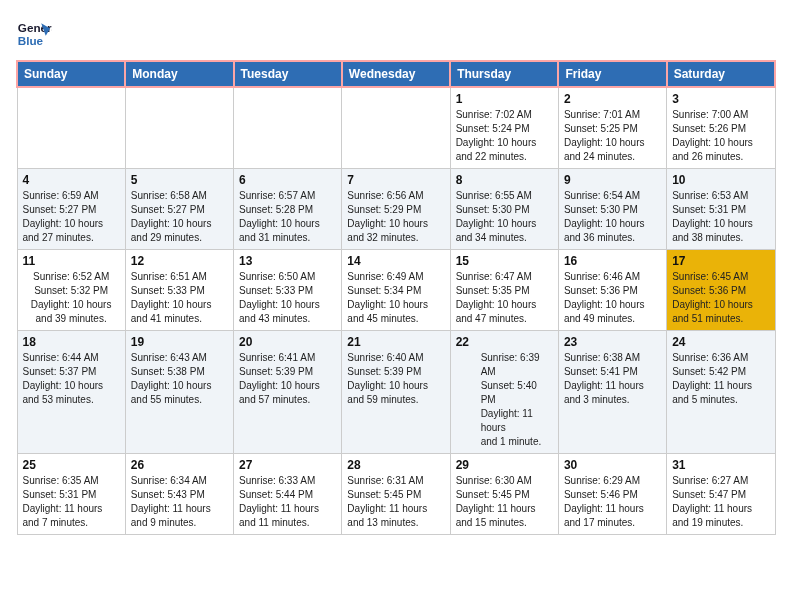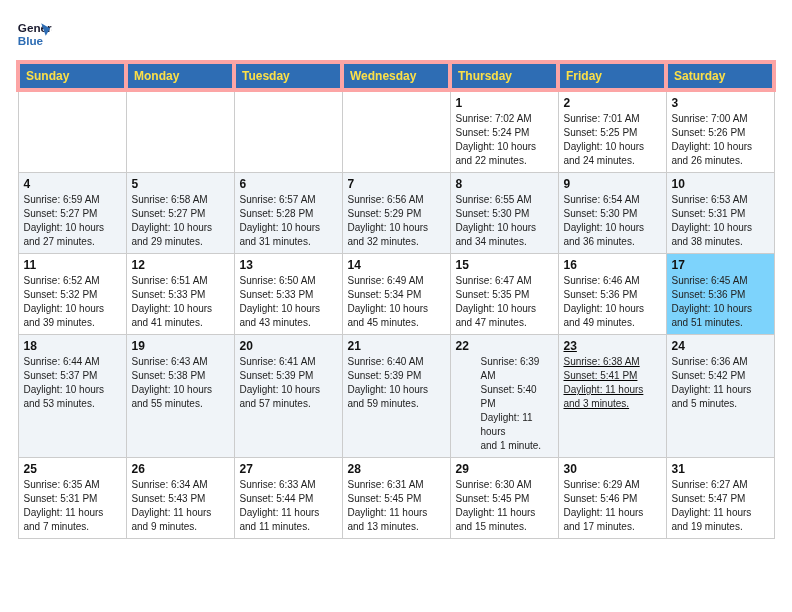--- a/index.html
+++ b/index.html
@@ -39,26 +39,26 @@
       color: #333;
       margin-top: 2px;
     }
     .calendar-table {
       width: 100%;
       border-collapse: collapse;
       font-size: 11px;
     }
     .calendar-table th {
       background-color: #2e6db4;
-      color: #fde047;
+      color: #ffffff;
       text-align: left;
       padding: 5px 6px;
       font-size: 12px;
       font-weight: bold;
-      border: 4px solid #fca5a5;
+      border: 2px solid #fca5a5;
     }
     .calendar-table td {
       border: 1px solid #ccc;
       vertical-align: top;
       padding: 4px 5px;
       width: calc(100% / 7);
       height: 80px;
       background: #fff;
     }
     .calendar-table tr:nth-child(even) td {
@@ -190,21 +190,21 @@
           <div class="day-number">10</div>
           <div class="day-info" style="white-space: pre-line;">Sunrise: 6:53 AM
 Sunset: 5:31 PM
 Daylight: 10 hours
 and 38 minutes.</div>
         </td>
       </tr>
       <tr>
         <td style="background: rgb(255, 255, 255);">
           <div class="day-number">11</div>
-          <div class="day-info" style="white-space: pre-line;">Sunrise: 6:52 AM
+          <div class="day-info" style="white-space: pre-line; text-align: center;">Sunrise: 6:52 AM
 Sunset: 5:32 PM
 Daylight: 10 hours
 and 39 minutes.</div>
         </td>
         <td style="background: rgb(255, 255, 255);">
           <div class="day-number">12</div>
           <div class="day-info" style="white-space: pre-line;">Sunrise: 6:51 AM
 Sunset: 5:33 PM
 Daylight: 10 hours
 and 41 minutes.</div>
@@ -230,21 +230,21 @@
 Daylight: 10 hours
 and 47 minutes.</div>
         </td>
         <td style="background: rgb(255, 255, 255);">
           <div class="day-number">16</div>
           <div class="day-info" style="white-space: pre-line;">Sunrise: 6:46 AM
 Sunset: 5:36 PM
 Daylight: 10 hours
 and 49 minutes.</div>
         </td>
-        <td style="background: #7dd3fc;">
+        <td style="background: #eab308;">
           <div class="day-number">17</div>
           <div class="day-info" style="white-space: pre-line;">Sunrise: 6:45 AM
 Sunset: 5:36 PM
 Daylight: 10 hours
 and 51 minutes.</div>
         </td>
       </tr>
       <tr>
         <td style="background: rgb(240, 244, 248);">
           <div class="day-number">18</div>
@@ -274,21 +274,21 @@
 Daylight: 10 hours
 and 59 minutes.</div>
         </td>
         <td style="background: rgb(240, 244, 248);">
           <div class="day-number">22</div>
           <div class="day-info" style="white-space: pre-line; margin-left: 25px;">Sunrise: 6:39 AM
 Sunset: 5:40 PM
 Daylight: 11 hours
 and 1 minute.</div>
         </td>
-        <td style="background: rgb(240, 244, 248); text-decoration: underline;">
+        <td style="background: rgb(240, 244, 248);">
           <div class="day-number">23</div>
           <div class="day-info" style="white-space: pre-line;">Sunrise: 6:38 AM
 Sunset: 5:41 PM
 Daylight: 11 hours
 and 3 minutes.</div>
         </td>
         <td style="background: rgb(240, 244, 248);">
           <div class="day-number">24</div>
           <div class="day-info" style="white-space: pre-line;">Sunrise: 6:36 AM
 Sunset: 5:42 PM

